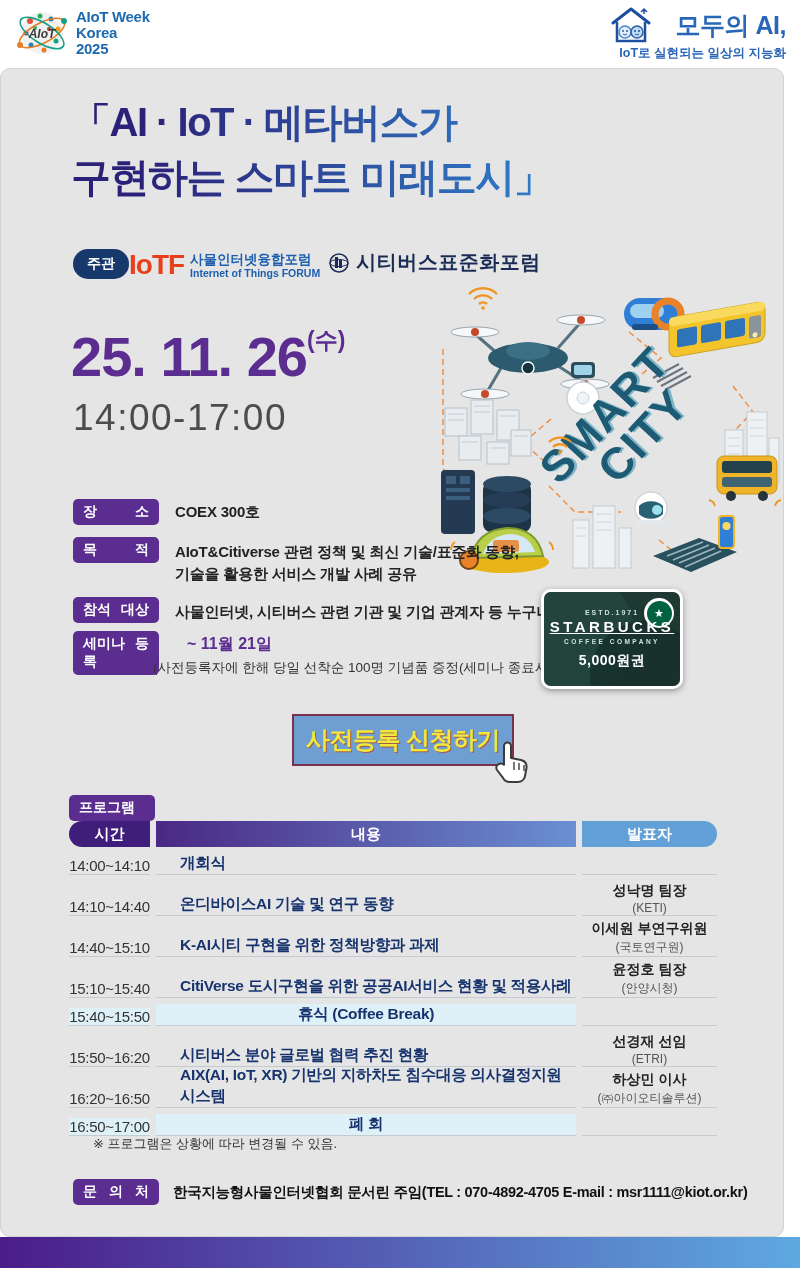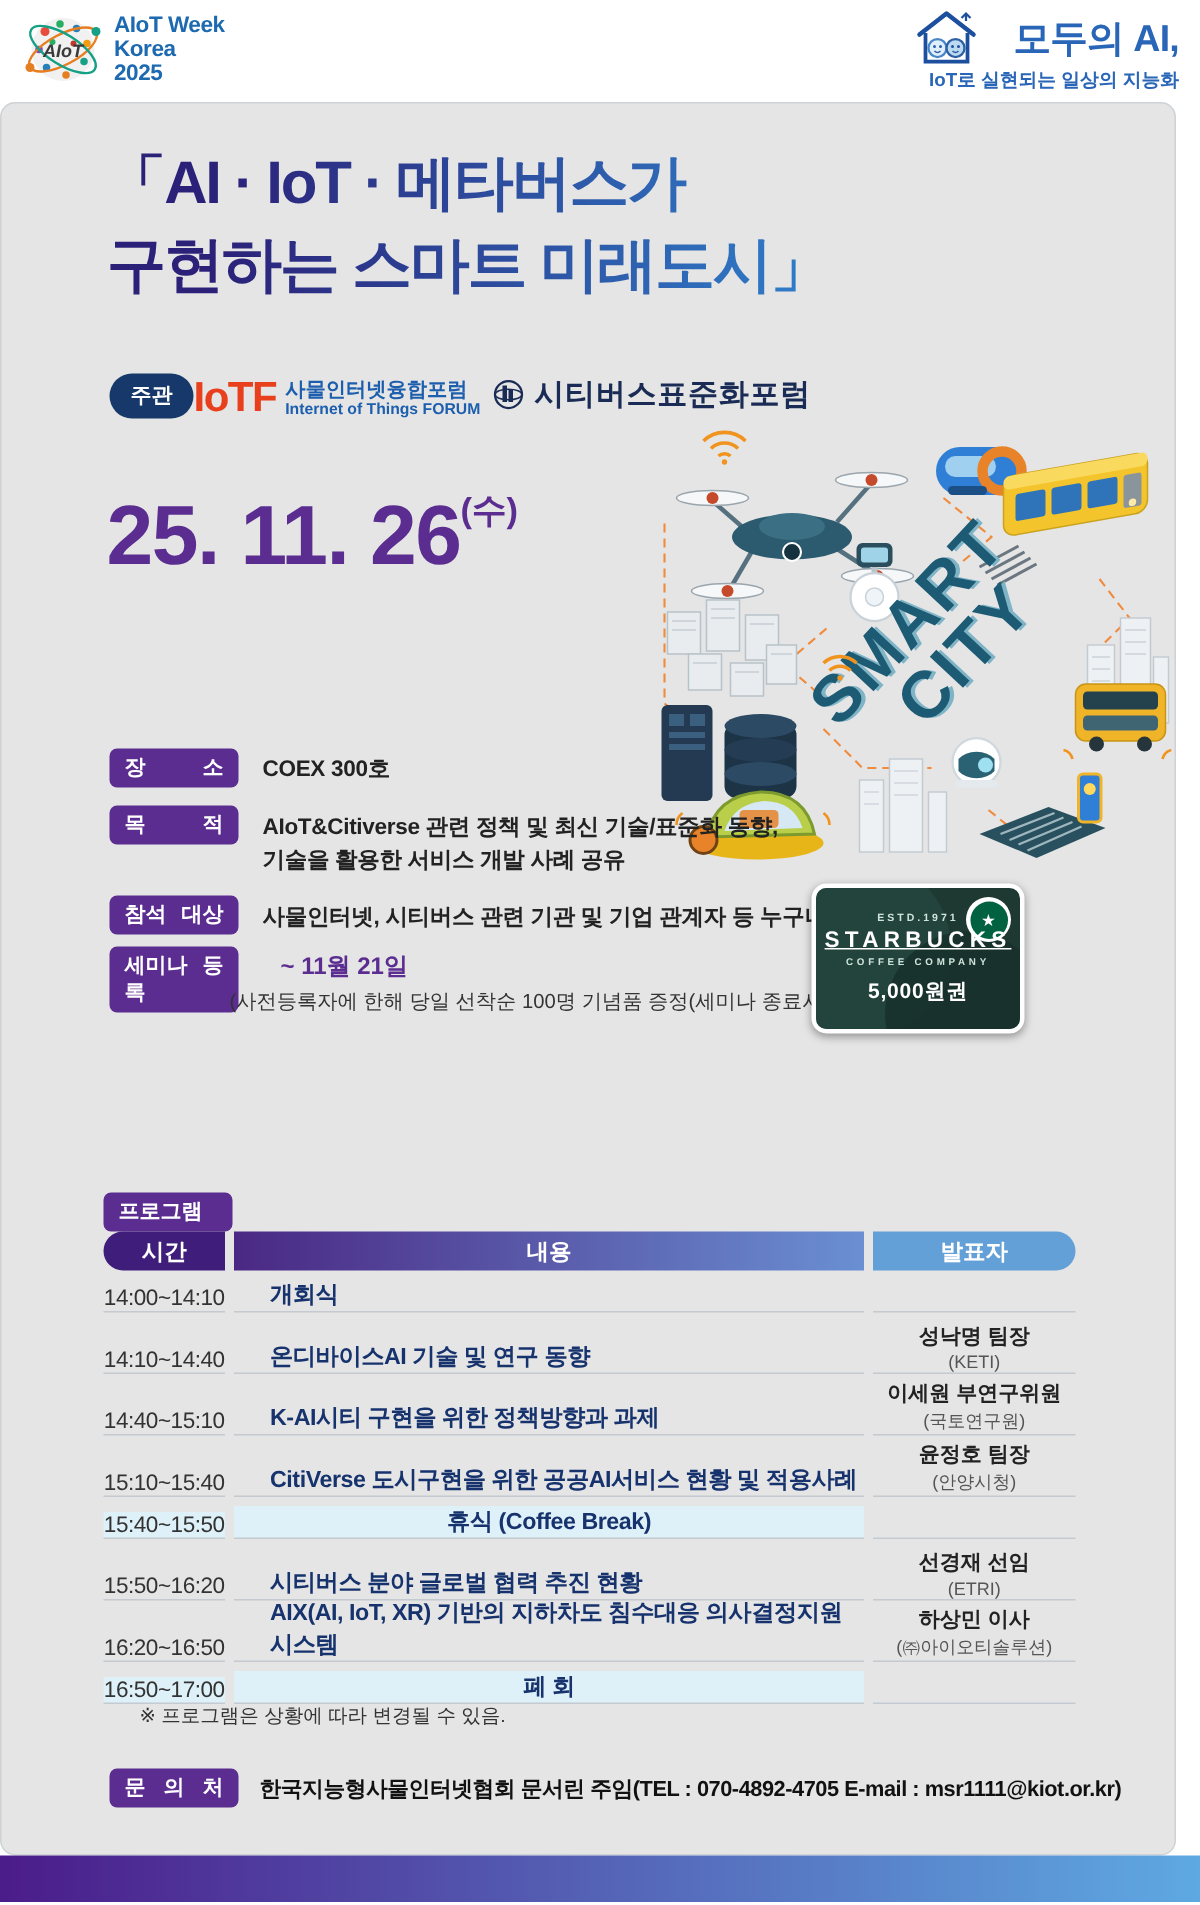--- a/index.html
+++ b/index.html
@@ -176,20 +176,21 @@
           <rect x="7" y="5" width="3" height="11" fill="#1a2c55"></rect>
           <rect x="11" y="8" width="3" height="8" fill="#1a2c55"></rect>
         </svg>
         <span class="citi-name">시티버스표준화포럼</span>
       </span>
     </div>
 
     <div class="date-line">
       <span>25. 11. 26</span><span class="date-sup">(수)</span>
     </div>
+    <div class="time-line">14:00-17:00</div>
 
     <svg class="illu" viewBox="0 0 350 302">
       <g stroke="#f08a3c" stroke-width="1.4" stroke-dasharray="6 4" fill="none">
         <path d="M12 75 V195 L42 218"></path>
         <path d="M198 58 l32 26 -26 22"></path>
         <path d="M302 112 l20 26 -26 26"></path>
         <path d="M118 212 l26 26 46 0"></path>
         <path d="M228 266 l32 26"></path>
         <path d="M58 248 l30 30"></path>
         <path d="M120 145 l-28 24 28 24"></path>
@@ -405,20 +406,29 @@
       <div class="gift-deco2"></div>
       <div class="gift-logo">
         <div class="gift-logo-inner">★</div>
       </div>
       <div class="gift-estd">ESTD.1971</div>
       <div class="gift-brand">STARBUCKS</div>
       <div class="gift-co">COFFEE COMPANY</div>
       <div class="gift-value">5,000원권</div>
     </div>
 
+    <div class="reg-btn">
+      <span>사전등록 신청하기</span>
+      <svg class="hand" width="44" height="48" viewBox="0 0 44 48">
+        <path d="M14 26 V8 a3.5 3.5 0 0 1 7 0 v12 l10 2 c4 1 6 4 5.5 8 l-1.5 8 c-.6 3.5-3.5 6-7 6 h-8 c-2.8 0-5.4-1.4-6.8-3.8 L7 32 c-1.8-3 .4-6.6 3.9-6.6 1.2 0 2.4.5 3.1 1.4 z" fill="#fff" stroke="#3c3c3c" stroke-width="2" stroke-linejoin="round"></path>
+        <line x1="24" y1="24" x2="24" y2="32" stroke="#3c3c3c" stroke-width="1.4"></line>
+        <line x1="29" y1="25" x2="29" y2="32" stroke="#3c3c3c" stroke-width="1.4"></line>
+        <line x1="34" y1="27" x2="34" y2="33" stroke="#3c3c3c" stroke-width="1.4"></line>
+      </svg>
+    </div>
 
     <span class="badge prog-badge">프로그램</span>
 
     <div class="ptable">
       <div class="phead">
         <div class="ph ph-time">시간</div>
         <div class="ph ph-content">내용</div>
         <div class="ph ph-pres">발표자</div>
       </div>
 

